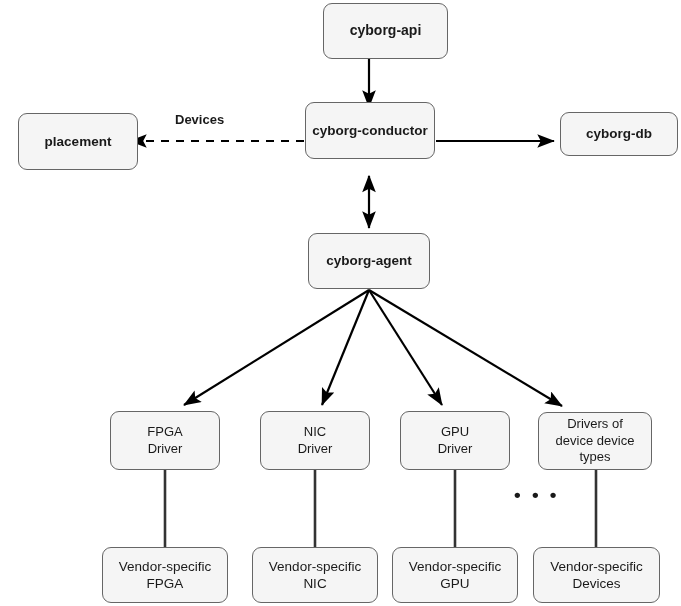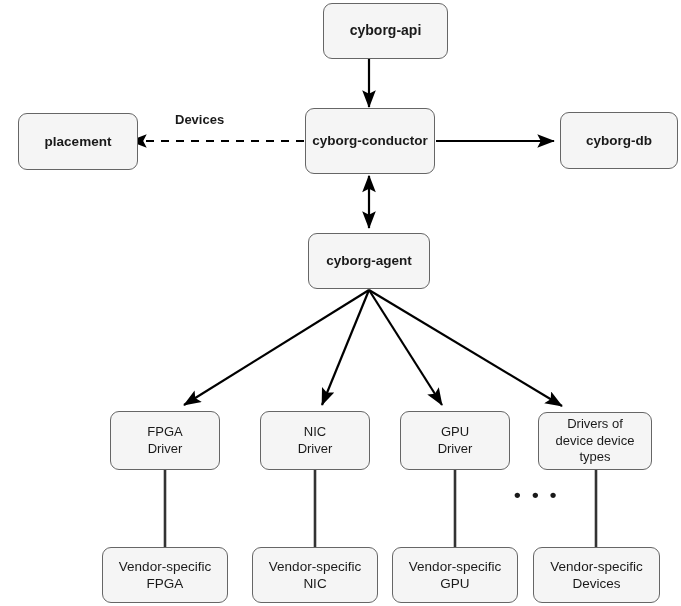--- a/index.html
+++ b/index.html
@@ -44,22 +44,22 @@
     white-space: pre-line;
     z-index: 2;
   }
   .node-label {
     display: block;
     width: 100%;
     white-space: pre-line;
   }
   .n-api      { left: 307px; top: 3px;   width: 125px; height: 56px;  font-size: 14px; font-weight: bold; margin-left: 16px; }
   .n-placement{ left: 3px;   top: 113px; width: 120px; height: 57px;  font-size: 13.5px; font-weight: bold; margin-left: 15px; }
-  .n-conductor{ left: 305px; top: 108px; width: 130px; height: 66px;  font-size: 13.5px; font-weight: bold; }
-  .n-db       { left: 560px; top: 112px; width: 118px; height: 57px;  font-size: 13.5px; font-weight: bold; }
+  .n-conductor{ left: 305px; top: 102px; width: 130px; height: 57px;  font-size: 13.5px; font-weight: bold; }
+  .n-db       { left: 560px; top: 112px; width: 118px; height: 44px;  font-size: 13.5px; font-weight: bold; }
   .n-agent    { left: 308px; top: 233px; width: 122px; height: 56px;  font-size: 13.5px; font-weight: bold; }
 
   .n-fpga-drv { left: 110px; top: 411px; width: 110px; height: 59px;  font-size: 13px; }
   .n-nic-drv  { left: 260px; top: 411px; width: 110px; height: 59px;  font-size: 13px; }
   .n-gpu-drv  { left: 400px; top: 411px; width: 110px; height: 59px;  font-size: 13px; }
   .n-var-drv  { left: 538px; top: 412px; width: 114px; height: 58px;  font-size: 13px; }
 
   .n-vs-fpga  { left: 102px; top: 547px; width: 126px; height: 56px;  font-size: 13.5px; }
   .n-vs-nic   { left: 252px; top: 547px; width: 126px; height: 56px;  font-size: 13.5px; }
   .n-vs-gpu   { left: 392px; top: 547px; width: 126px; height: 56px;  font-size: 13.5px; }

